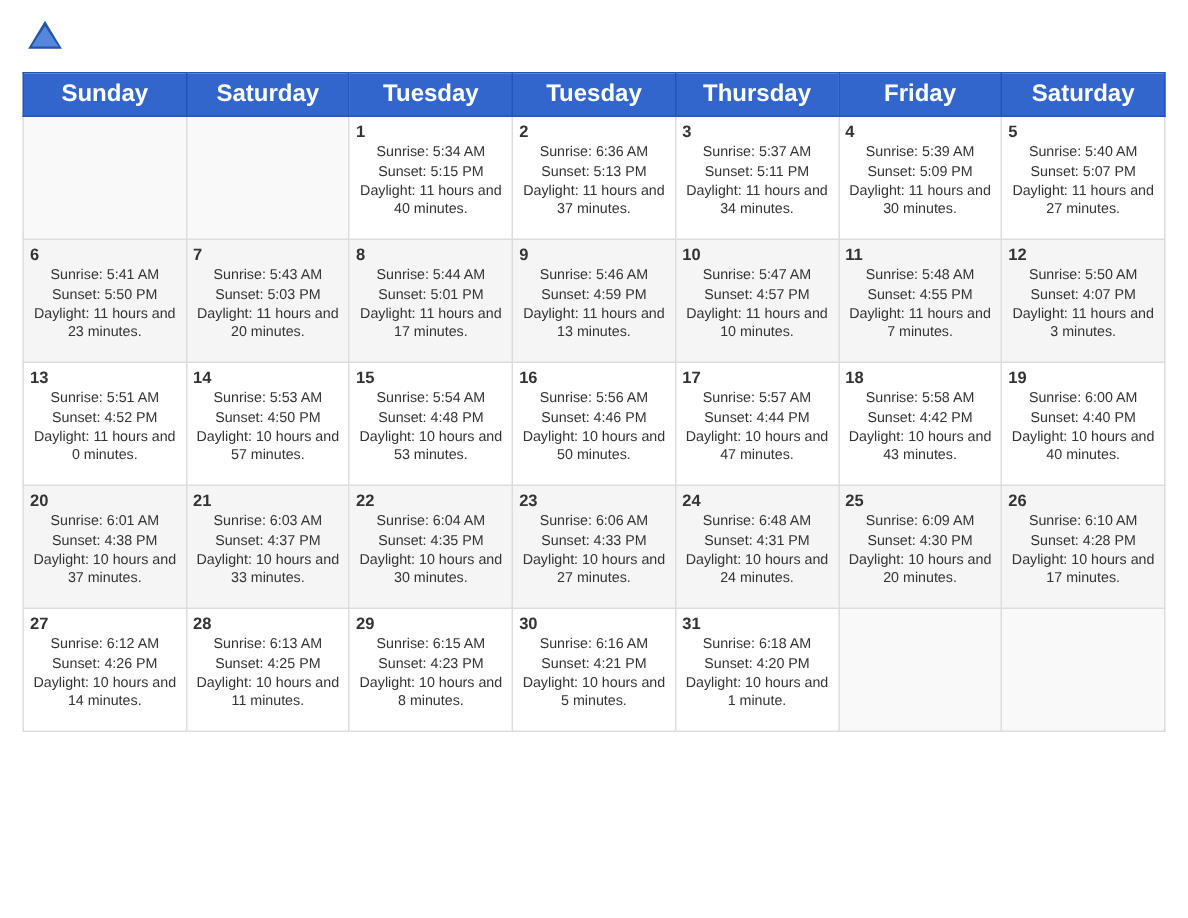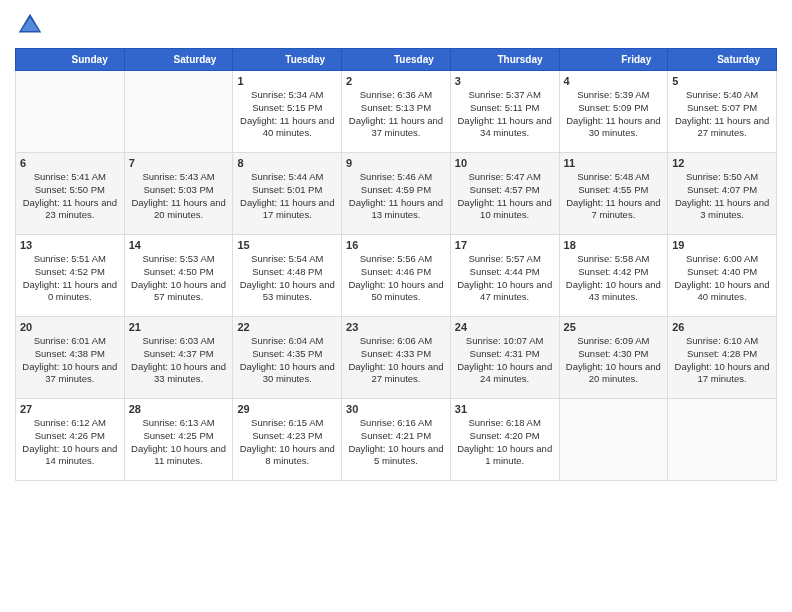--- a/index.html
+++ b/index.html
@@ -60,24 +60,24 @@
     .calendar {
       width: 100%;
       border-collapse: collapse;
       table-layout: fixed;
     }
     .calendar thead tr {
       background-color: #3366cc;
     }
     .calendar thead th {
       color: #fff;
-      font-size: 10px;
+      font-size: 16px;
       font-weight: bold;
-      padding: 5px 16px;
-      text-align: right;
+      padding: 5px 4px;
+      text-align: center;
       border: 1px solid #2255bb;
     }
     .calendar tbody tr {
       background: #fff;
     }
     .calendar tbody tr:nth-child(even) {
       background: #f5f5f5;
     }
     .calendar tbody td {
       vertical-align: top;
@@ -279,21 +279,21 @@
 Daylight: 10 hours and 30 minutes.</div>
           </td>
           <td>
             <span class="day-num">23</span>
             <div class="day-info">Sunrise: 6:06 AM
 Sunset: 4:33 PM
 Daylight: 10 hours and 27 minutes.</div>
           </td>
           <td>
             <span class="day-num">24</span>
-            <div class="day-info">Sunrise: 10:07 AM
+            <div class="day-info">Sunrise: 6:48 AM
 Sunset: 4:31 PM
 Daylight: 10 hours and 24 minutes.</div>
           </td>
           <td>
             <span class="day-num">25</span>
             <div class="day-info">Sunrise: 6:09 AM
 Sunset: 4:30 PM
 Daylight: 10 hours and 20 minutes.</div>
           </td>
           <td>

